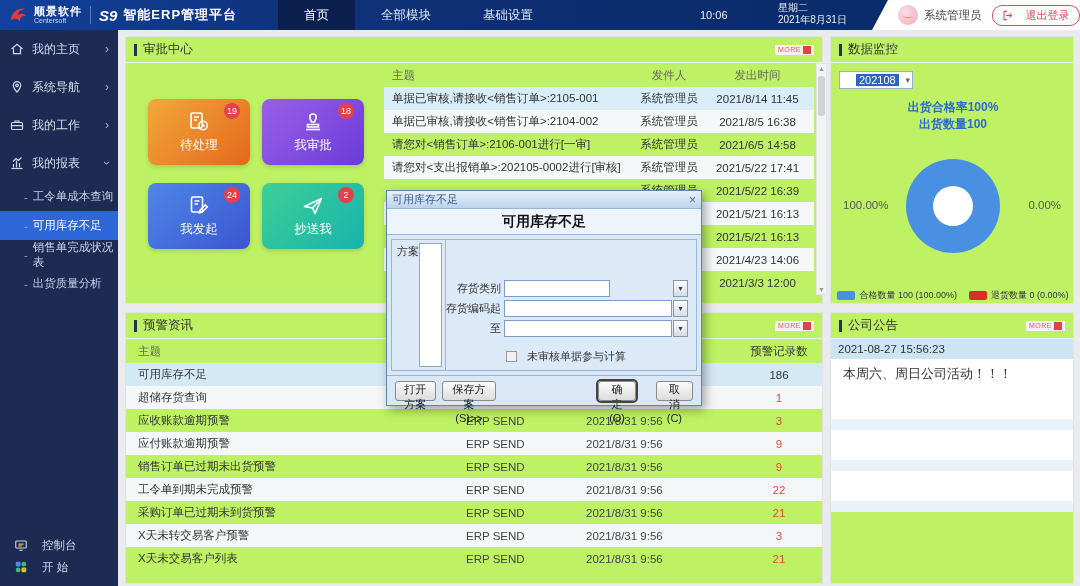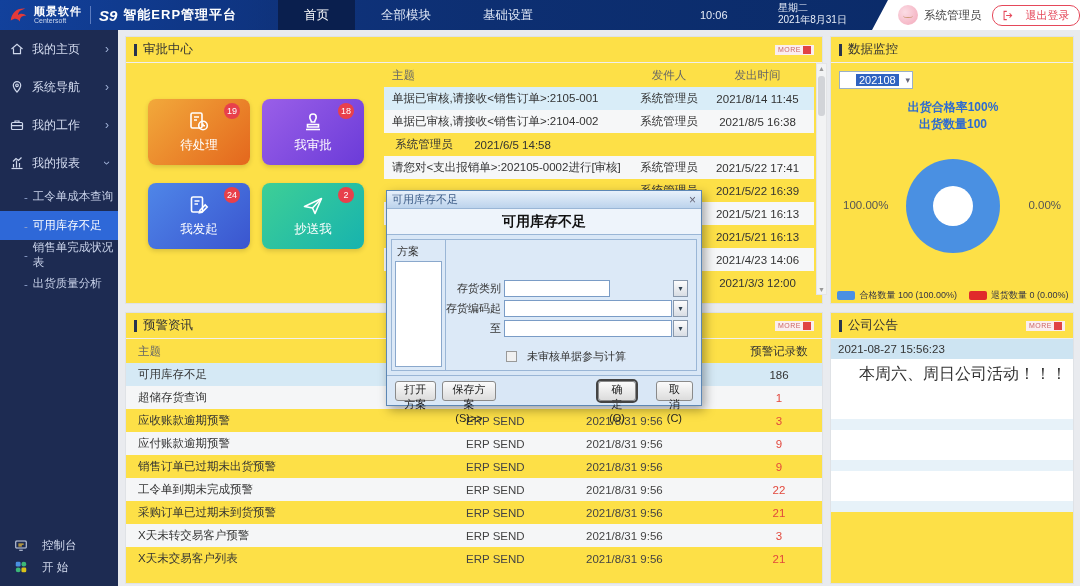--- a/index.html
+++ b/index.html
@@ -40,21 +40,21 @@
   .chev { margin-left:auto; font-size:12px; color:#9fb0d6; }
   .chev.open { transform:rotate(90deg); }
   .sub-item { height:29px; display:flex; align-items:center; padding-left:24px; font-size:11.5px; color:#c9d3ea; cursor:pointer; }
   .sub-item .dash { margin-right:5px; color:#8fa2cc; }
   .sub-item.active { background:#2e68d8; color:#fff; }
   .side-bottom { position:absolute; bottom:8px; left:0; width:118px; }
   .sb-row { height:22px; display:flex; align-items:center; padding-left:14px; font-size:11.5px; gap:14px; cursor:pointer; }
   .sb-ico { width:14px; height:14px; }
 
   
-  .panel { position:absolute; background:#fde047; border:1px solid #dfe2e6; }
+  .panel { position:absolute; background:#bef264; border:1px solid #dfe2e6; }
   .panel-head { height:26px; display:flex; align-items:center; padding:0 8px; border-bottom:1px solid #efefef; }
   .accent { width:3px; height:12px; background:#28344e; margin-right:6px; }
   .p-title { font-size:12.5px; color:#333; }
   .more { margin-left:auto; display:flex; align-items:center; gap:2px; cursor:pointer; background:#faeef0; padding:1px 3px; }
   .more span { font-size:7px; color:#c66; letter-spacing:.5px; }
   .more i { width:8px; height:8px; background:#e04444; display:block; }
 
   #panel-approval { left:125px; top:36px; width:698px; height:268px; }
   #panel-alerts   { left:125px; top:312px; width:698px; height:272px; }
   #panel-monitor  { left:830px; top:36px; width:244px; height:268px; }
@@ -102,34 +102,34 @@
   .mon-line { position:absolute; left:0; width:244px; text-align:center; color:#2e6bd0; font-size:12px; font-weight:bold; }
   .donut { position:absolute; left:75px; top:122px; width:94px; height:94px; border-radius:50%; }
   .donut::after { content:''; position:absolute; inset:27px; background:#fff; border-radius:50%; }
   .pct { position:absolute; top:162px; font-size:11.5px; color:#555; }
   .legend { position:absolute; left:0; top:252px; width:244px; display:flex; justify-content:center; gap:12px; }
   .leg-item { display:flex; align-items:center; gap:4px; font-size:9px; color:#334; }
   .leg-sw { width:18px; height:9px; border-radius:2px; }
 
   
   .n-stamp { height:20px; background:#cde4f2; display:flex; align-items:center; padding-left:7px; font-size:11.5px; color:#333; }
-  .n-content { height:30px; display:flex; align-items:center; padding-left:28px; font-size:16px; color:#333; background:#fff; }
+  .n-content { height:30px; display:flex; align-items:center; padding-left:12px; font-size:13px; color:#333; background:#fff; }
   .n-band { height:11px; background:#e7f2f9; }
   .n-gap { height:30px; background:#fff; }
 
   
   .modal { position:absolute; left:386px; top:190px; width:316px; height:216px; z-index:20;
            border:1px solid #5c87b5; background:#d9e7f6; box-shadow:3px 4px 10px rgba(0,0,0,.35); display:flex; flex-direction:column; }
   .m-titlebar { height:18px; background:linear-gradient(#e8f1fb,#bcd3ec); display:flex; align-items:center; padding:0 5px;
                 font-size:11px; color:#3a5a85; border-bottom:1px solid #9ab6d6; }
   .m-close { margin-left:auto; color:#667; font-size:12px; cursor:pointer; line-height:1; }
   .m-heading { height:26px; background:#eef4fb; border-bottom:1px solid #9ab6d6; display:flex; align-items:center; justify-content:center;
                font-size:14px; font-weight:bold; color:#111; }
   .m-body { flex:1; display:flex; margin:4px; border:1px solid #9ab6d6; background:#dce9f7; }
-  .m-left { width:108px; border-right:1px solid #9ab6d6; padding:3px; display:flex; flex-direction:column; }
+  .m-left { width:108px; border-right:1px solid #9ab6d6; padding:3px; display:flex; flex-direction:row;text-align:right; }
   .m-left .lbl { font-size:11px; color:#333; margin:1px 0 2px 2px; }
   .m-list { flex:1; background:#fff; border:1px solid #8aa8cc; }
   .m-right { flex:1; position:relative; }
   .m-fields { margin-top:40px; }
   .f-row { display:flex; align-items:center; justify-content:flex-end; margin-bottom:3px; padding-right:8px; }
   .f-lbl { font-size:11px; color:#333; margin-right:3px; white-space:nowrap; }
   .f-inp { height:17px; border:1px solid #7a9cc6; background:#fff; font-size:11px; padding:0 2px; }
   .f-row.f0 .f-inp { width:106px; margin-right:62px; }
   .f-row.f1 .f-inp, .f-row.f2 .f-inp { width:168px; }
   .f-btn { width:15px; height:17px; border:1px solid #8898ac; background:linear-gradient(#fdfdfd,#d8dde4); font-size:8px; color:#345;
@@ -338,20 +338,21 @@
           <span class="ap-sub">单据已审核,请接收&lt;销售订单&gt;:2105-001</span>
           <span class="ap-sender">系统管理员</span>
           <span class="ap-time">2021/8/14 11:45</span>
         </div>
         <div class="ap-row alt">
           <span class="ap-sub">单据已审核,请接收&lt;销售订单&gt;:2104-002</span>
           <span class="ap-sender">系统管理员</span>
           <span class="ap-time">2021/8/5 16:38</span>
         </div>
         <div class="ap-row">
+          <span class="ap-sub">请您对&lt;销售订单&gt;:2106-001进行[一审]</span>
           <span class="ap-sender">系统管理员</span>
           <span class="ap-time">2021/6/5 14:58</span>
         </div>
         <div class="ap-row alt">
           <span class="ap-sub">请您对&lt;支出报销单&gt;:202105-0002进行[审核]</span>
           <span class="ap-sender">系统管理员</span>
           <span class="ap-time">2021/5/22 17:41</span>
         </div>
         <div class="ap-row">
           <span class="ap-sub"></span>

